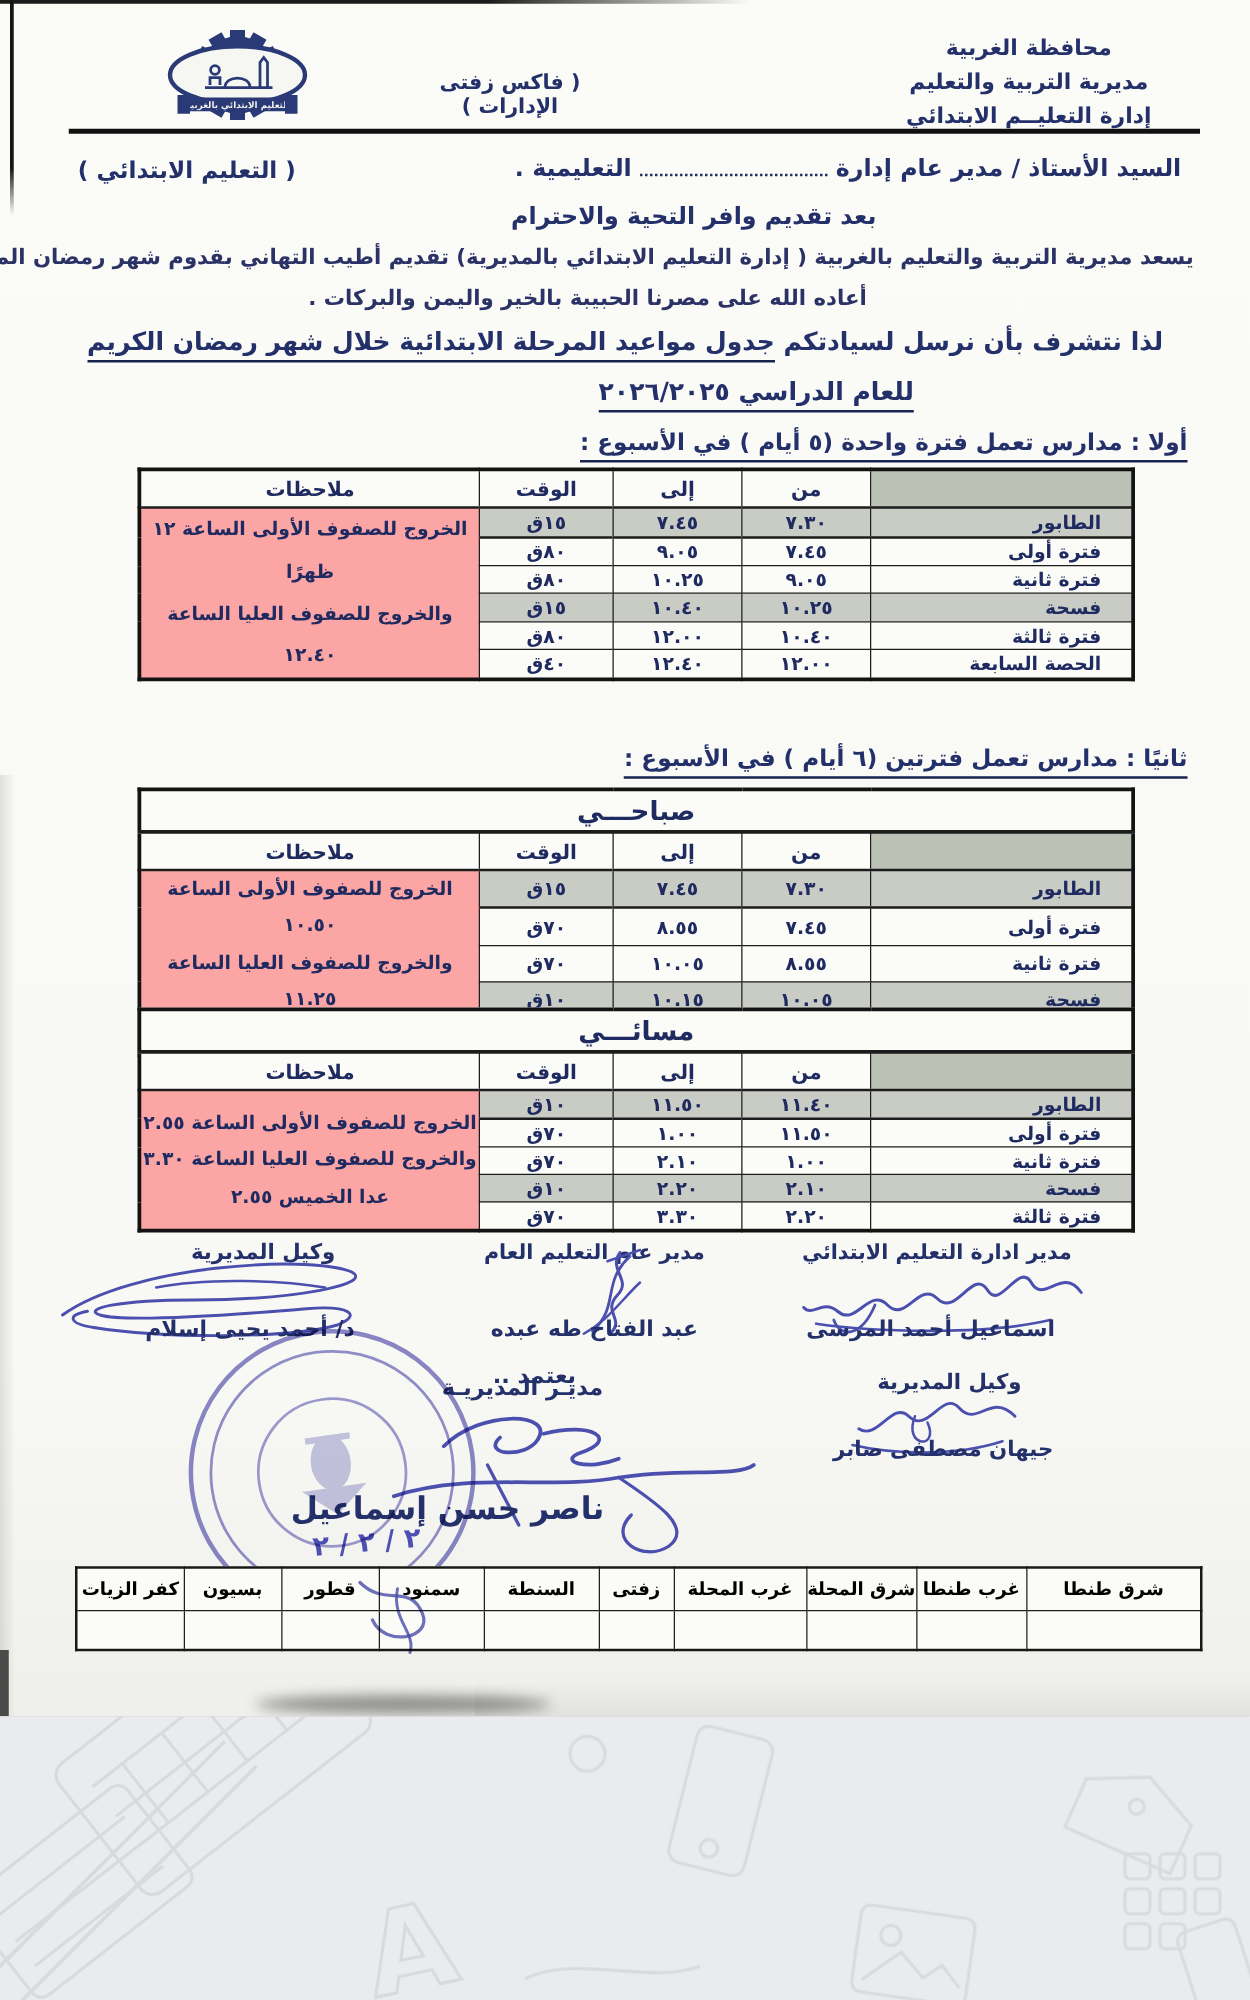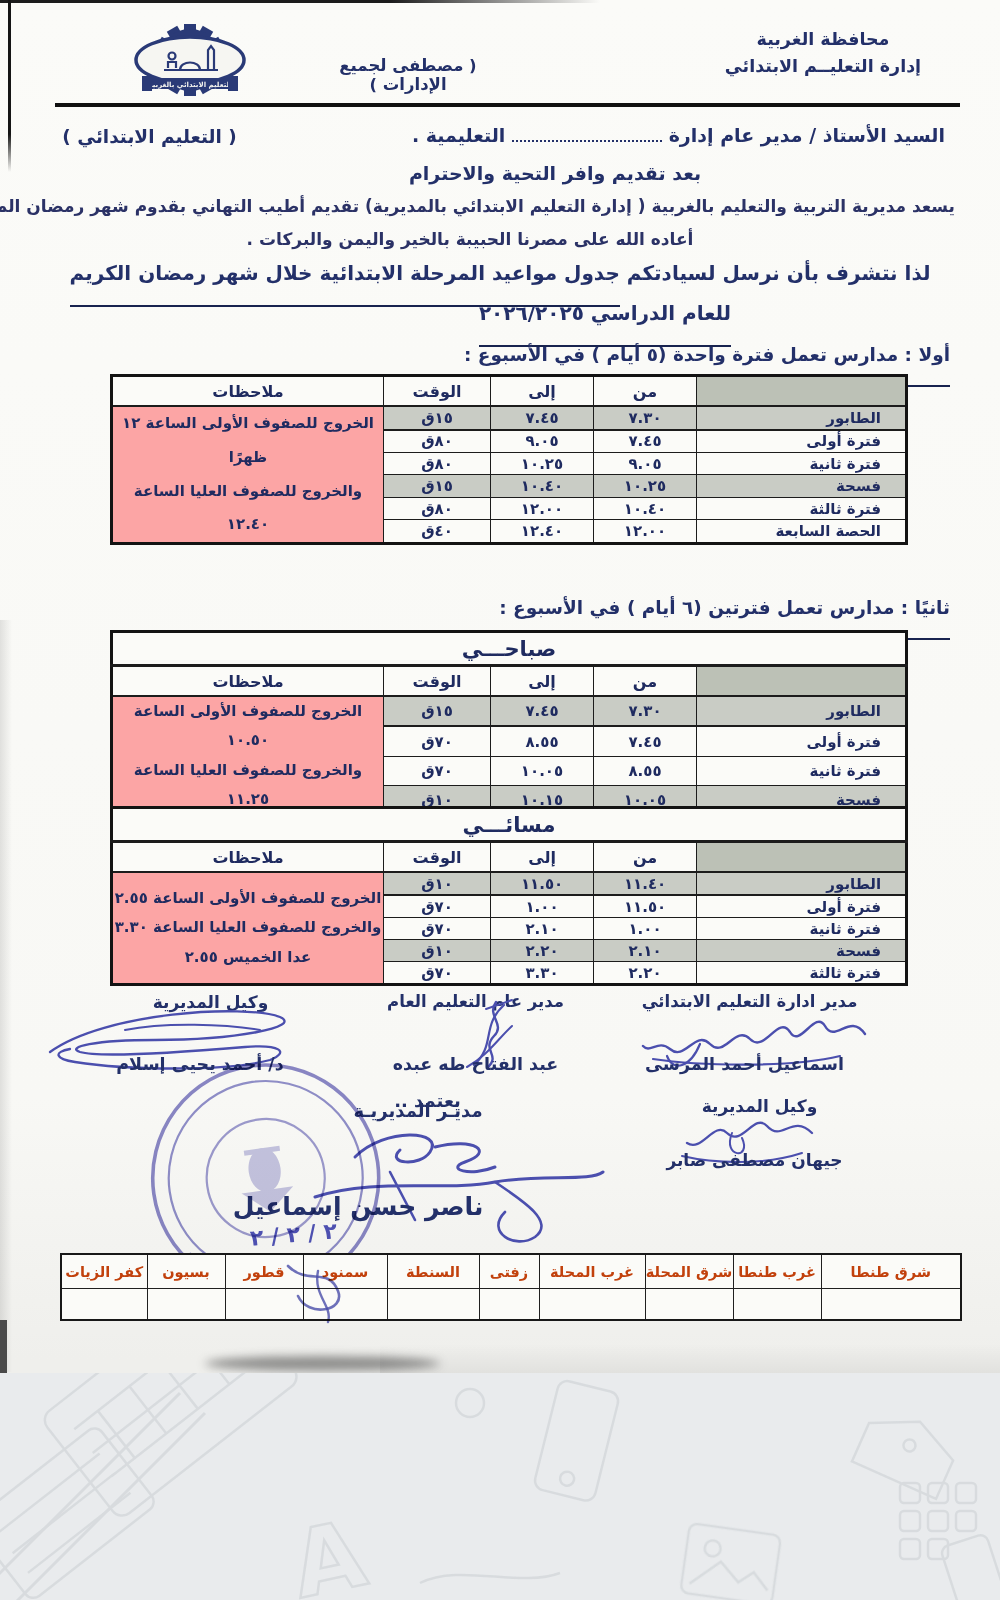--- a/index.html
+++ b/index.html
@@ -36,21 +36,21 @@
 
   .addr{right:55px;top:124px;font-size:19px;}
   .dots{display:inline-block;width:150px;border-bottom:2px dotted #233069;
         vertical-align:baseline;height:14px;}
   .tag{left:62px;top:126px;width:175px;font-size:18.5px;}
   .greet{left:330px;top:162px;width:450px;font-size:19px;}
 
   .para1{left:50px;top:196px;width:905px;font-size:17px;color:#2b3266;}
   .para2{left:0;top:229px;width:940px;font-size:17px;color:#2b3266;}
   .notice1{left:0;top:261px;width:1000px;font-size:20px;}
-  .u{border-bottom:2.4px solid #18234f;padding-bottom:20px;}
+  .u{border-bottom:2.4px solid #18234f;padding-bottom:3px;}
   .notice2{left:210px;top:301px;width:790px;font-size:20px;}
   .h1a{right:50px;top:344px;font-size:18.5px;}
   .h2a{right:50px;top:597px;font-size:18.5px;}
 
   
   table.sched{border-collapse:collapse;table-layout:fixed;direction:rtl;
               width:795px;border:3px solid #131313;background:#fbfbf8;}
   table.sched td{border:1.6px solid #1c1c1c;font-weight:bold;color:#1f2b60;
                  text-align:center;font-size:15px;padding:0;height:21px;}
   table.sched tr.hdr td{font-size:16px;height:28px;border-bottom-width:2.6px;}
@@ -78,21 +78,21 @@
   .ap-t{left:328px;top:1100px;width:180px;font-size:18px;}
   .ap-n{left:223px;top:1192px;width:270px;font-size:25px;}
   .ap-date{left:250px;top:1222px;font-size:22px;color:#4d50b0;transform:rotate(-5deg);}
 
   
   .stamp{left:140px;top:1052px;mix-blend-mode:multiply;opacity:.82;transform:rotate(-8deg);}
 
   
   table.dist{border-collapse:collapse;table-layout:fixed;direction:rtl;
              width:900px;border:2.4px solid #181818;background:#fbfbf8;}
-  table.dist td{border:1.7px solid #1f1f1f;font-weight:bold;color:#c2410c;
+  table.dist td{border:1.7px solid #1f1f1f;font-weight:bold;color:#000000;
                 text-align:center;font-size:14.5px;padding:0;}
   table.dist tr.dh td{height:33px;}
   table.dist tr.de td{height:30px;}
   .td1{left:60px;top:1253px;}
 
   
   #strip{position:absolute;left:0;top:1373px;width:1000px;height:227px;background:#e9ebed;}
   .doodles{left:0;top:1373px;}
   .doodles *{vector-effect:non-scaling-stroke;}
 </style>
@@ -104,24 +104,25 @@
   <div id="paper" dir="rtl">
 
     <div class="abs topline"></div>
     <div class="abs leftline"></div>
     <div class="abs leftshadow"></div>
     <div class="abs darkcorner"></div>
     <div class="abs bottomband"></div>
 
     <div class="abs lh-right ink b ctr">
       <div>محافظة الغربية</div>
+      <div>مديرية التربية والتعليم</div>
       <div>إدارة التعليــم الابتدائي</div>
     </div>
 
-    <div class="abs fax ink b ctr">( مصطفى لجميع الإدارات )</div>
+    <div class="abs fax ink b ctr">( فاكس زفتى الإدارات )</div>
 
     <div class="abs" style="left:106px;top:24px;">
       <svg width="168" height="82" viewBox="0 0 168 82">
         <g fill="#2a3a77">
           <g transform="translate(84,36)">
             <g>
               <rect x="-6" y="-36" width="12" height="10"></rect>
               <rect x="-6" y="-36" width="12" height="10" transform="rotate(30)"></rect>
               <rect x="-6" y="-36" width="12" height="10" transform="rotate(60)"></rect>
               <rect x="-6" y="-36" width="12" height="10" transform="rotate(90)"></rect>

